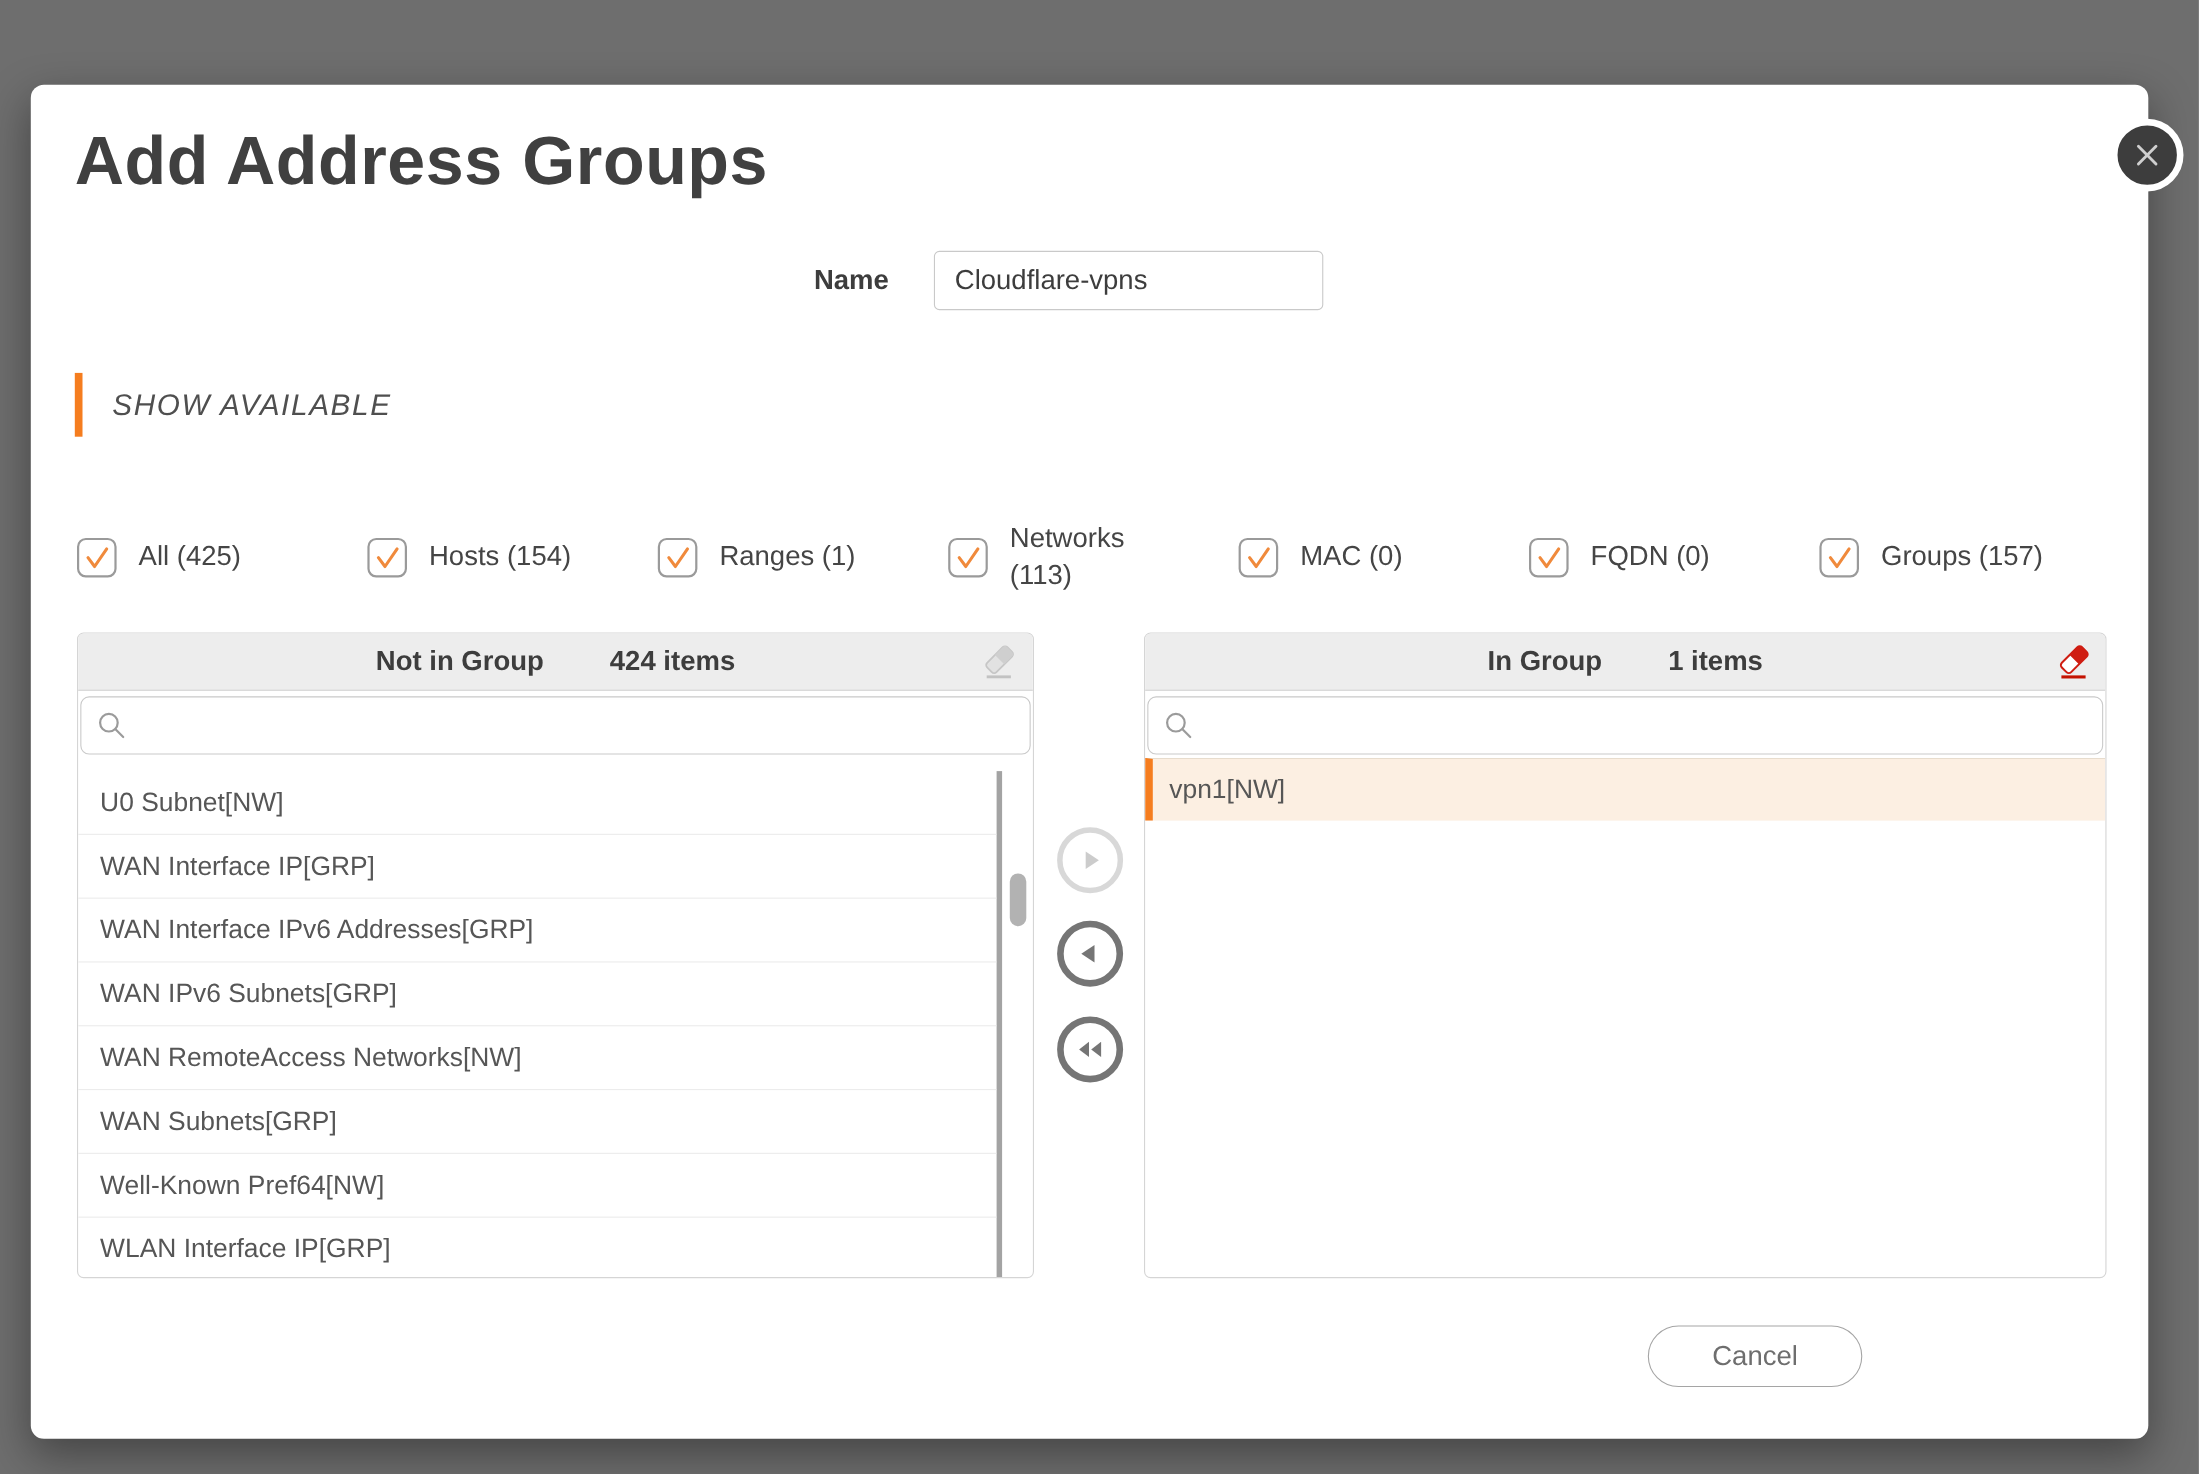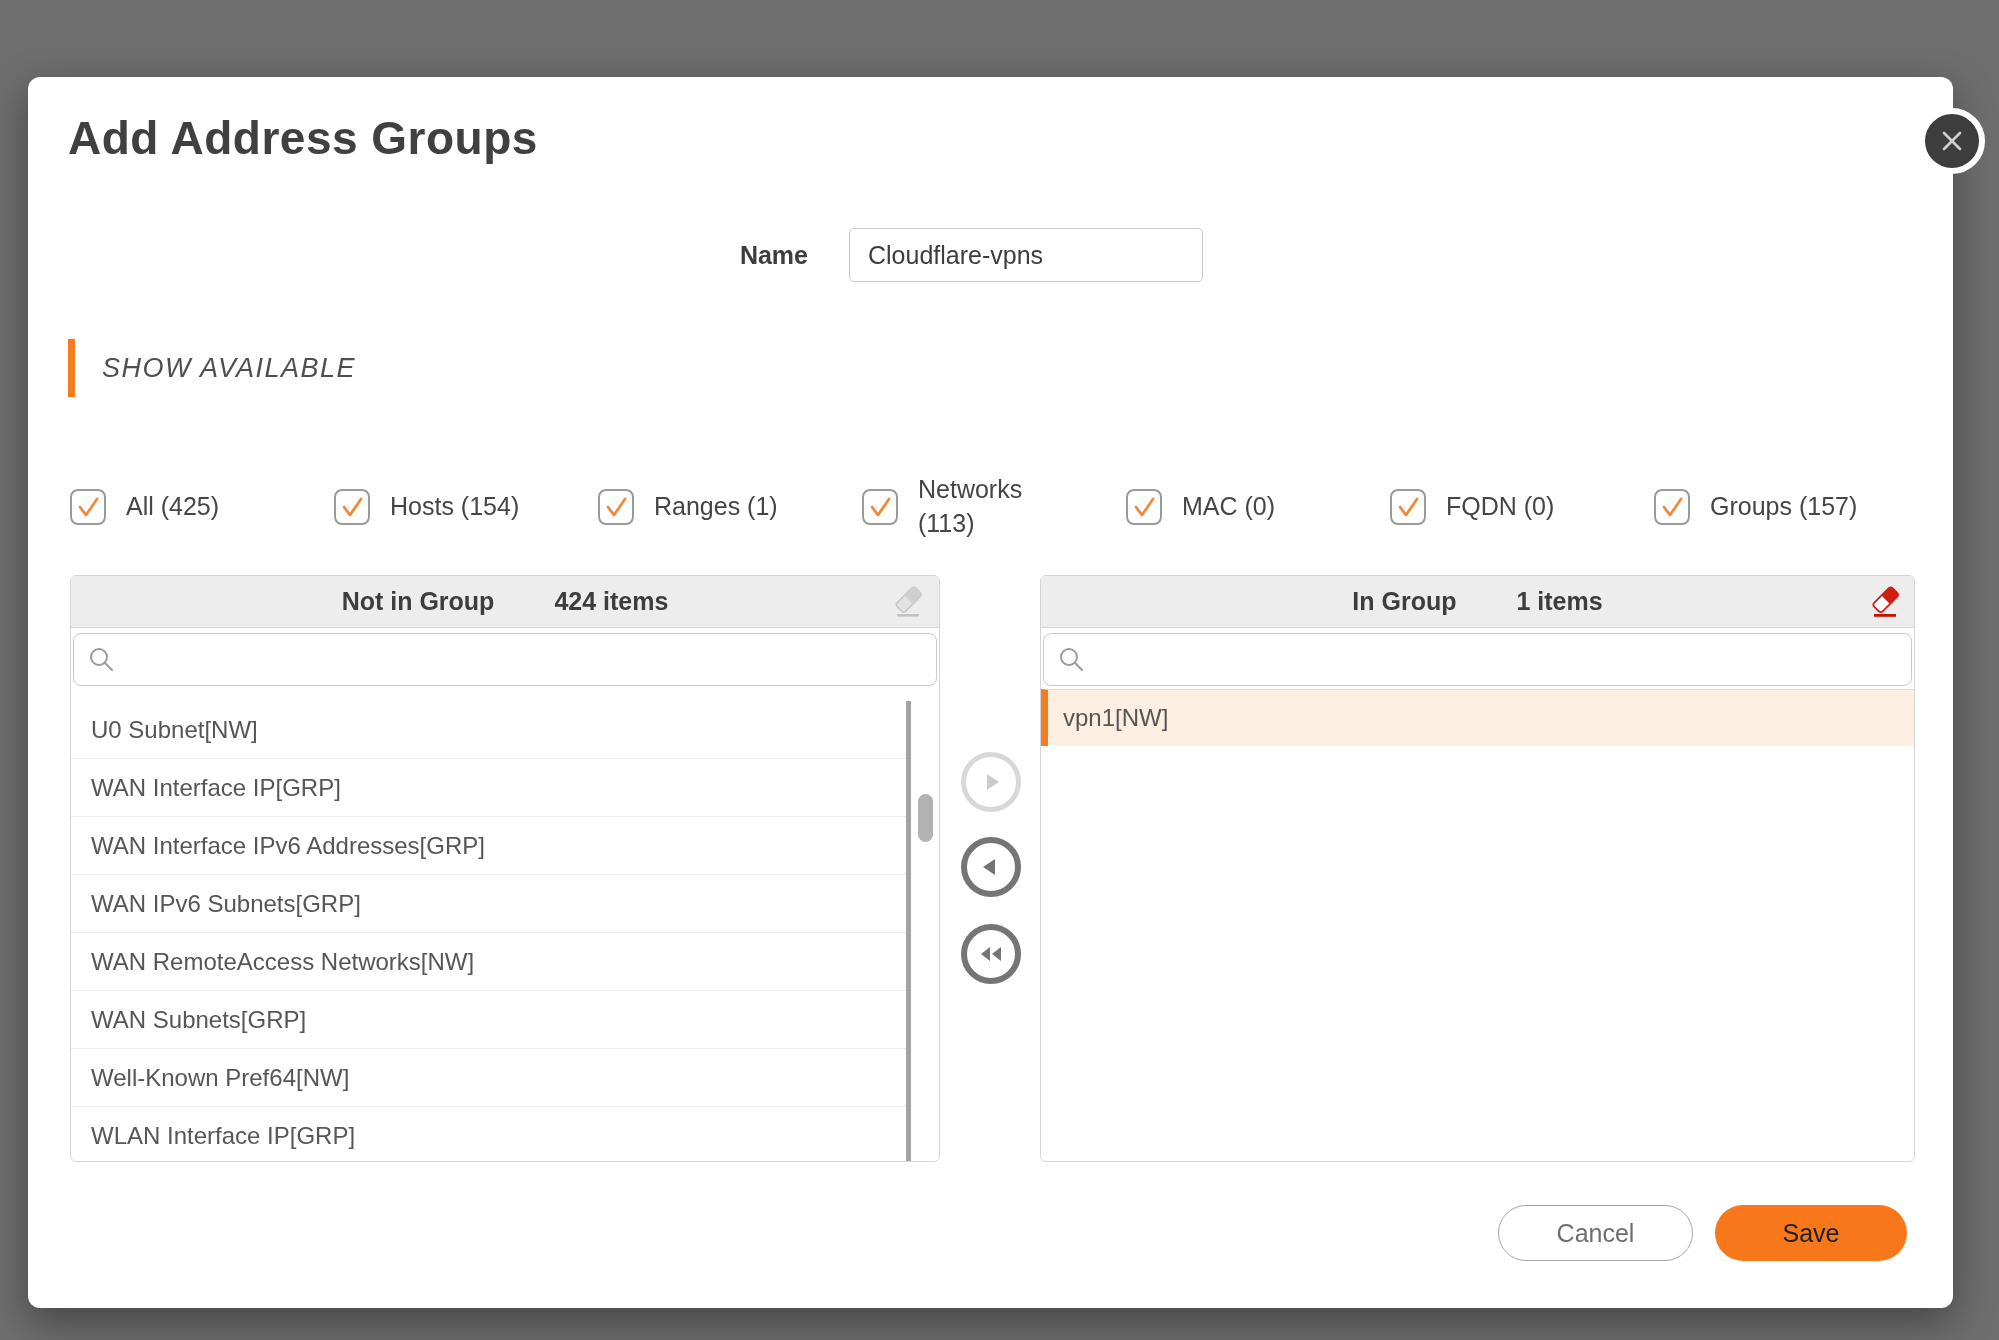--- a/index.html
+++ b/index.html
@@ -12,21 +12,21 @@
   }
   .modal {
     position: absolute; left: 28px; top: 77px;
     width: 1925px; height: 1231px;
     background: #ffffff; border-radius: 12px;
     box-shadow: 0 14px 40px rgba(0,0,0,.38);
   }
   
   .title {
     position: absolute; left: 40px; top: 34px;
-    font-size: 46px; font-weight: 600; color: #404040;
+    font-size: 62px; font-weight: 600; color: #404040;
     letter-spacing: .5px;
   }
   .close-btn {
     position: absolute; left: 1891px; top: 31px;
     width: 66px; height: 66px; border-radius: 50%;
     background: #3d3d3d; border: 6px solid #ffffff;
     display: flex; align-items: center; justify-content: center;
     cursor: pointer;
   }
   
@@ -279,15 +279,14 @@
         <circle cx="12" cy="12" r="8" fill="none" stroke="#9b9b9b" stroke-width="2"></circle>
         <line x1="18" y1="18" x2="25" y2="25" stroke="#9b9b9b" stroke-width="2" stroke-linecap="round"></line>
       </svg>
     </div>
     <div class="list">
         <div class="row selected">vpn1[NW]</div>
       </div>
   </div>
 
   <div class="btn cancel">Cancel</div>
-  <div class="btn save">Save</div>
 
 </div>
 
 </body></html>

